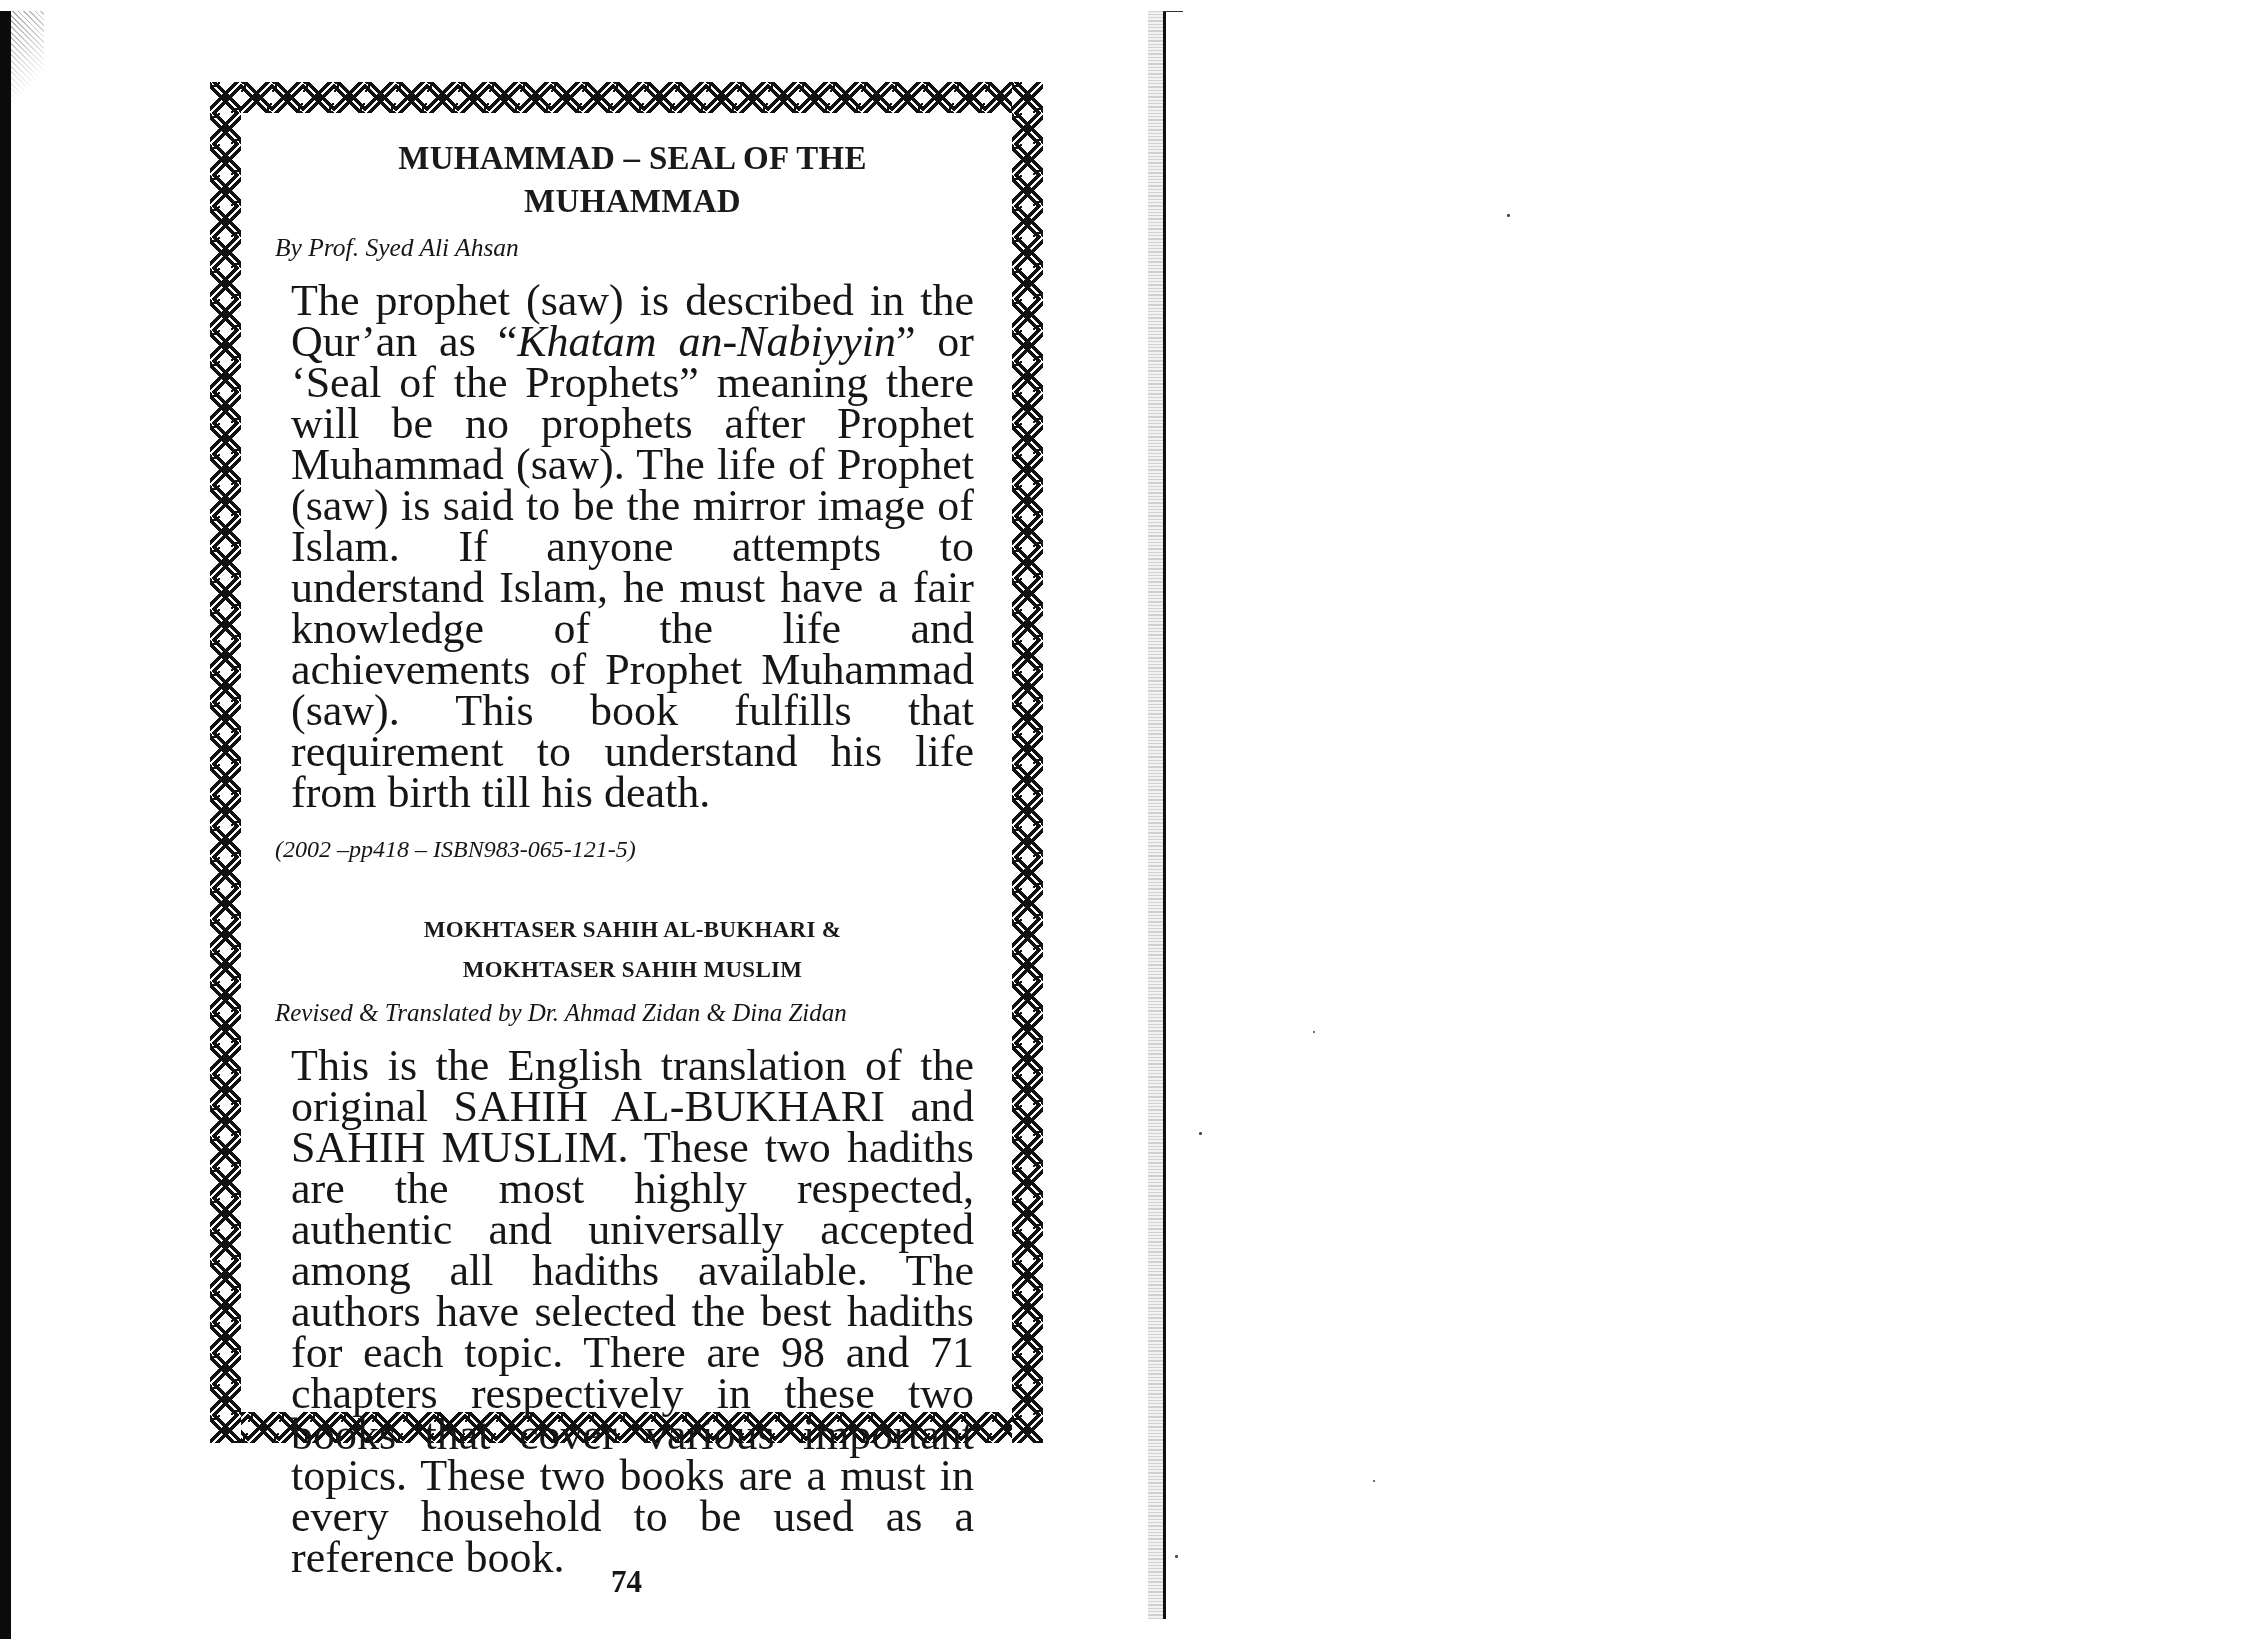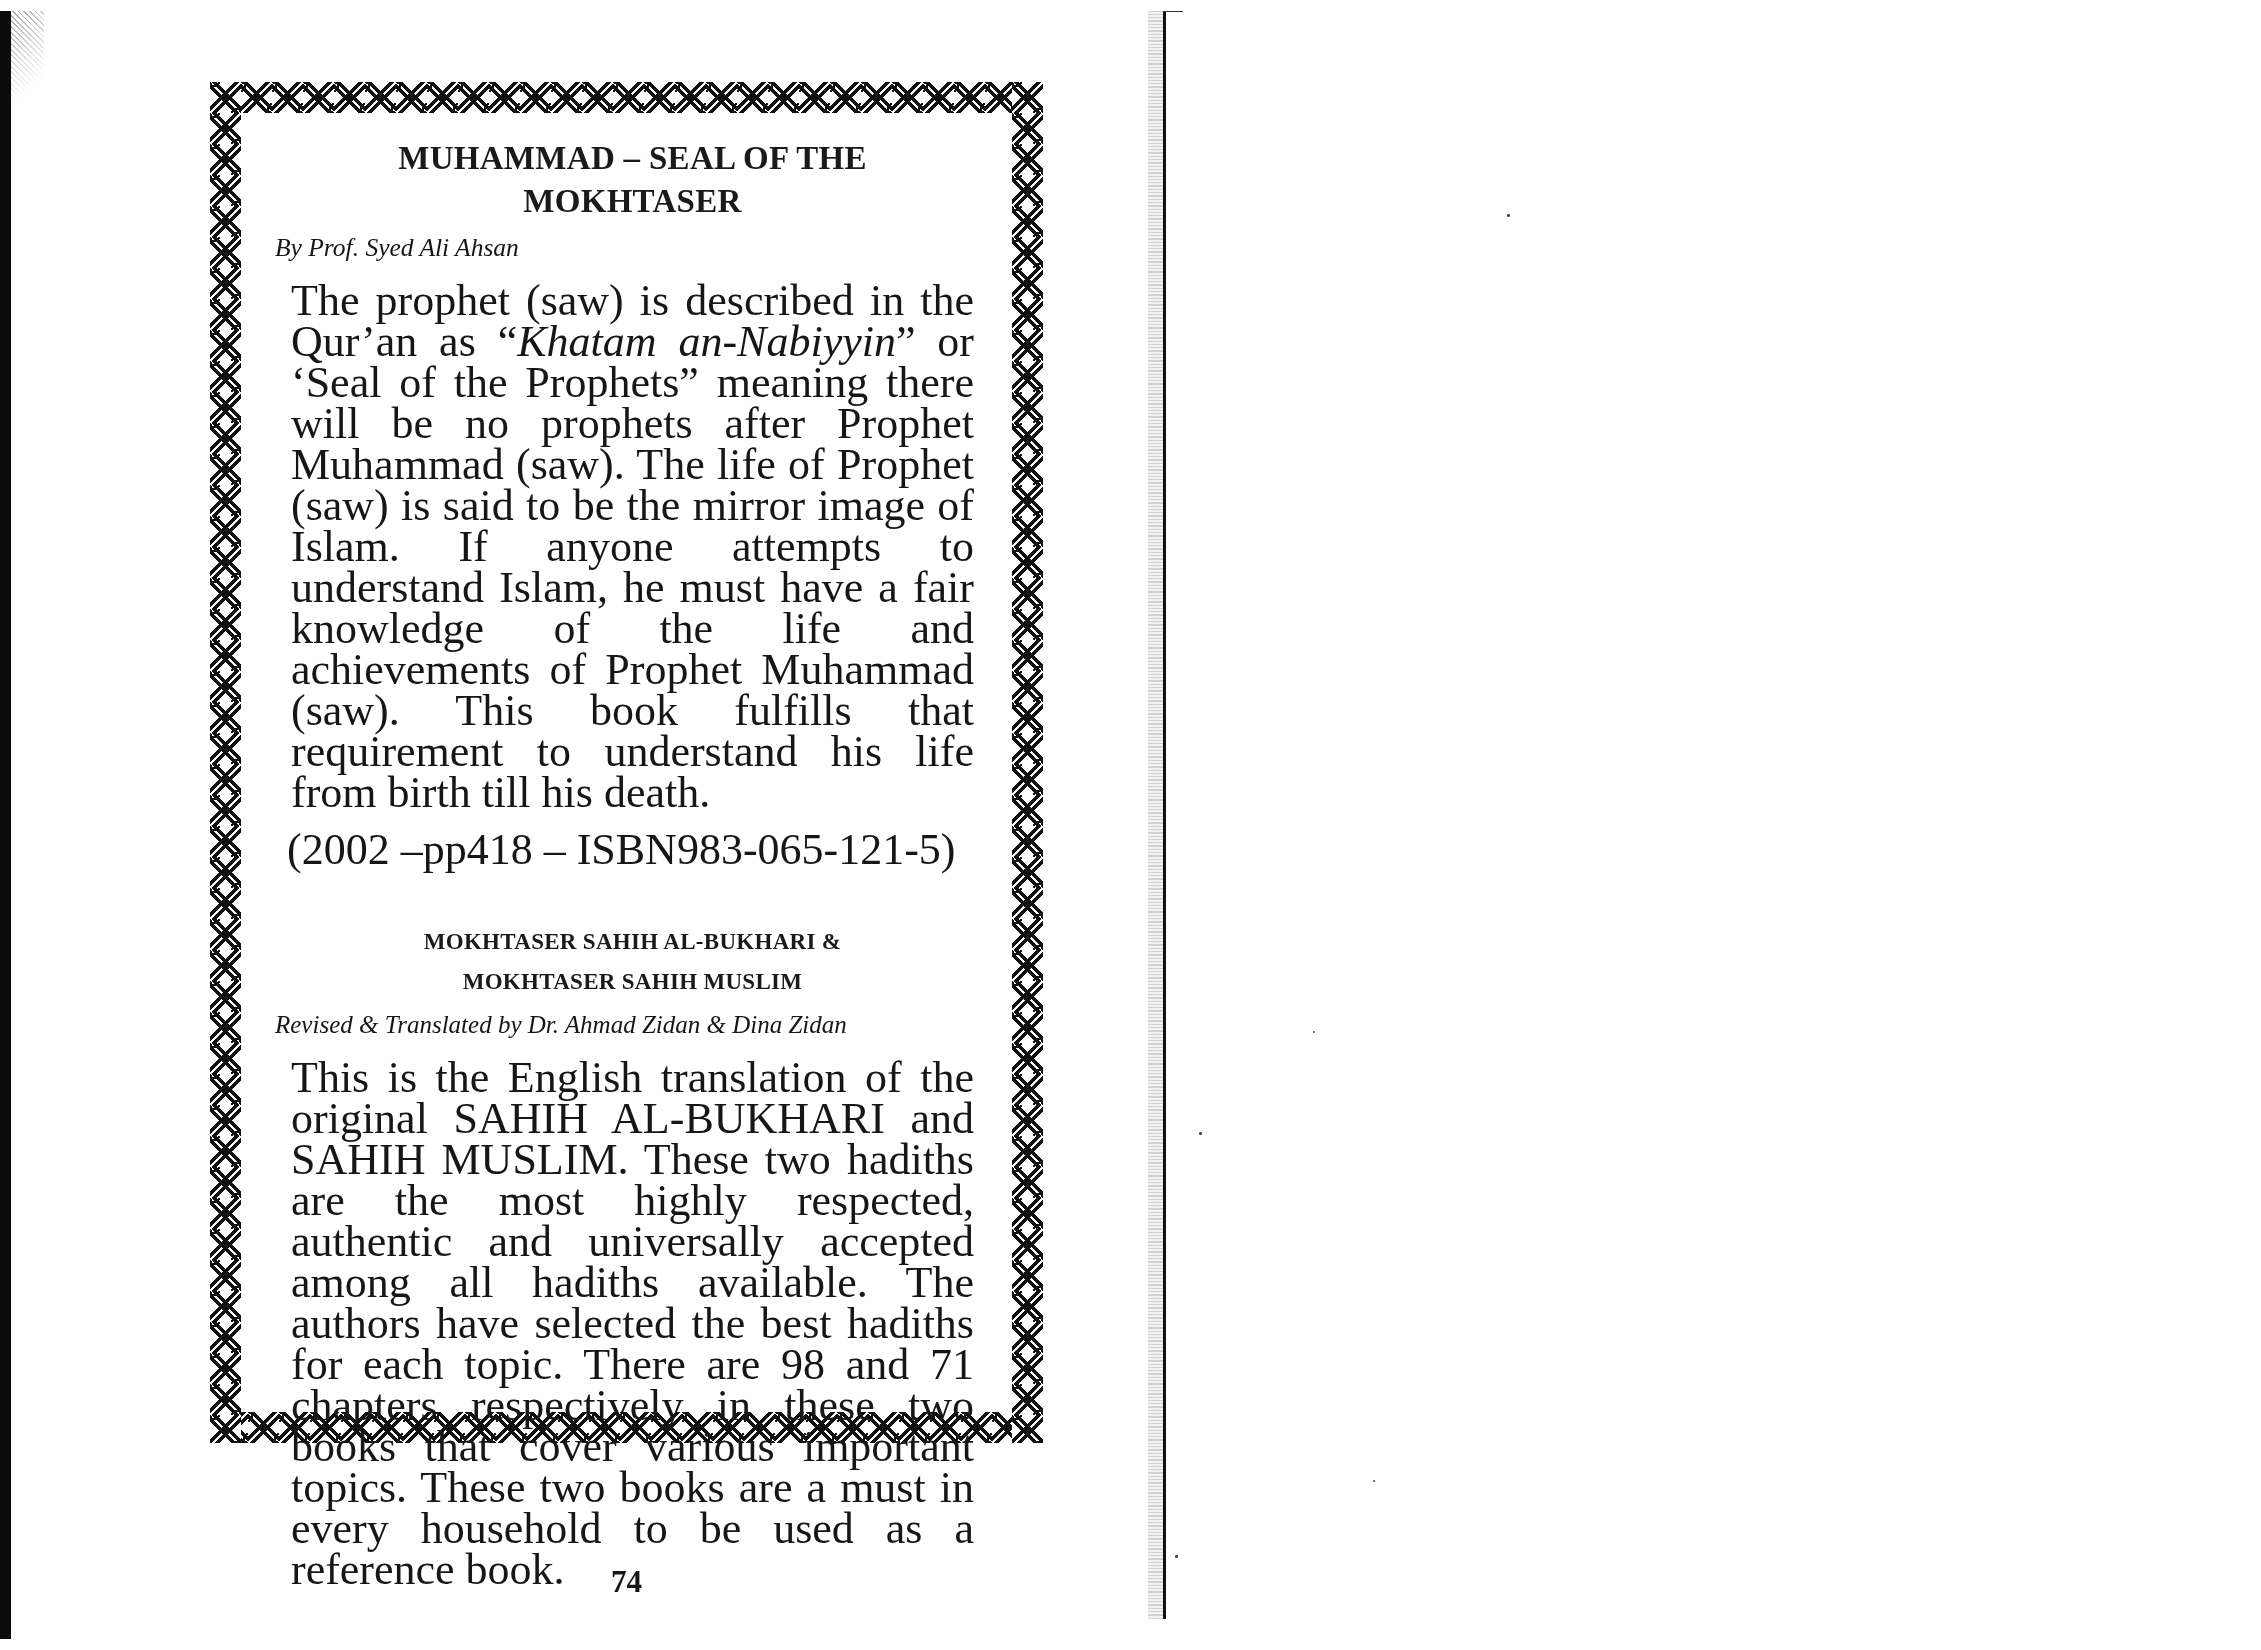--- a/index.html
+++ b/index.html
@@ -116,23 +116,24 @@
       margin: 6.7px 0 4px 0;
     }
     .body-text {
       font-size: 44px;
       line-height: 41px;
       text-align: justify;
       margin: 16px;
     }
     .body-text em { font-style: italic; }
     .ref-line {
-      font-size: 44px;
+      font-size: 24px;
       line-height: 41px;
-      margin: 12px;
+      margin: 0;
+      font-style: italic;
     }
     .section-gap { height: 40px; }
 
     .page-number {
       position: absolute;
       left: 611px; top: 1564px;
       font-weight: bold;
       font-size: 31px;
       line-height: 35px;
     }
@@ -153,21 +154,21 @@
   <div class="frame-band band-bottom"></div>
   <div class="frame-band band-left"></div>
   <div class="frame-band band-right"></div>
 </div>
 
 <div class="content">
 
   <section>
     <h2 class="heading">
       <span>MUHAMMAD – SEAL OF THE</span><br>
-      <span>MOKHTASER</span>
+      <span>MUHAMMAD</span>
     </h2>
     <div class="byline">By Prof. Syed Ali Ahsan</div>
     <p class="body-text"><span>The prophet (saw) is described in the Qur’an as “</span><em>Khatam an-Nabiyyin</em><span>” or ‘Seal of the Prophets” meaning there will be no prophets after Prophet Muhammad (saw).  The life of Prophet (saw) is said to be the mirror image of Islam. If anyone attempts to understand Islam, he must have a fair knowledge of the life and achievements of Prophet Muhammad (saw). This book fulfills that requirement to understand his life from birth till his death.</span></p>
     <p class="ref-line">(2002 –pp418 – ISBN983-065-121-5)</p>
   </section>
 
   <div class="section-gap"></div>
 
   <section>
     <h2 class="heading heading-2">

